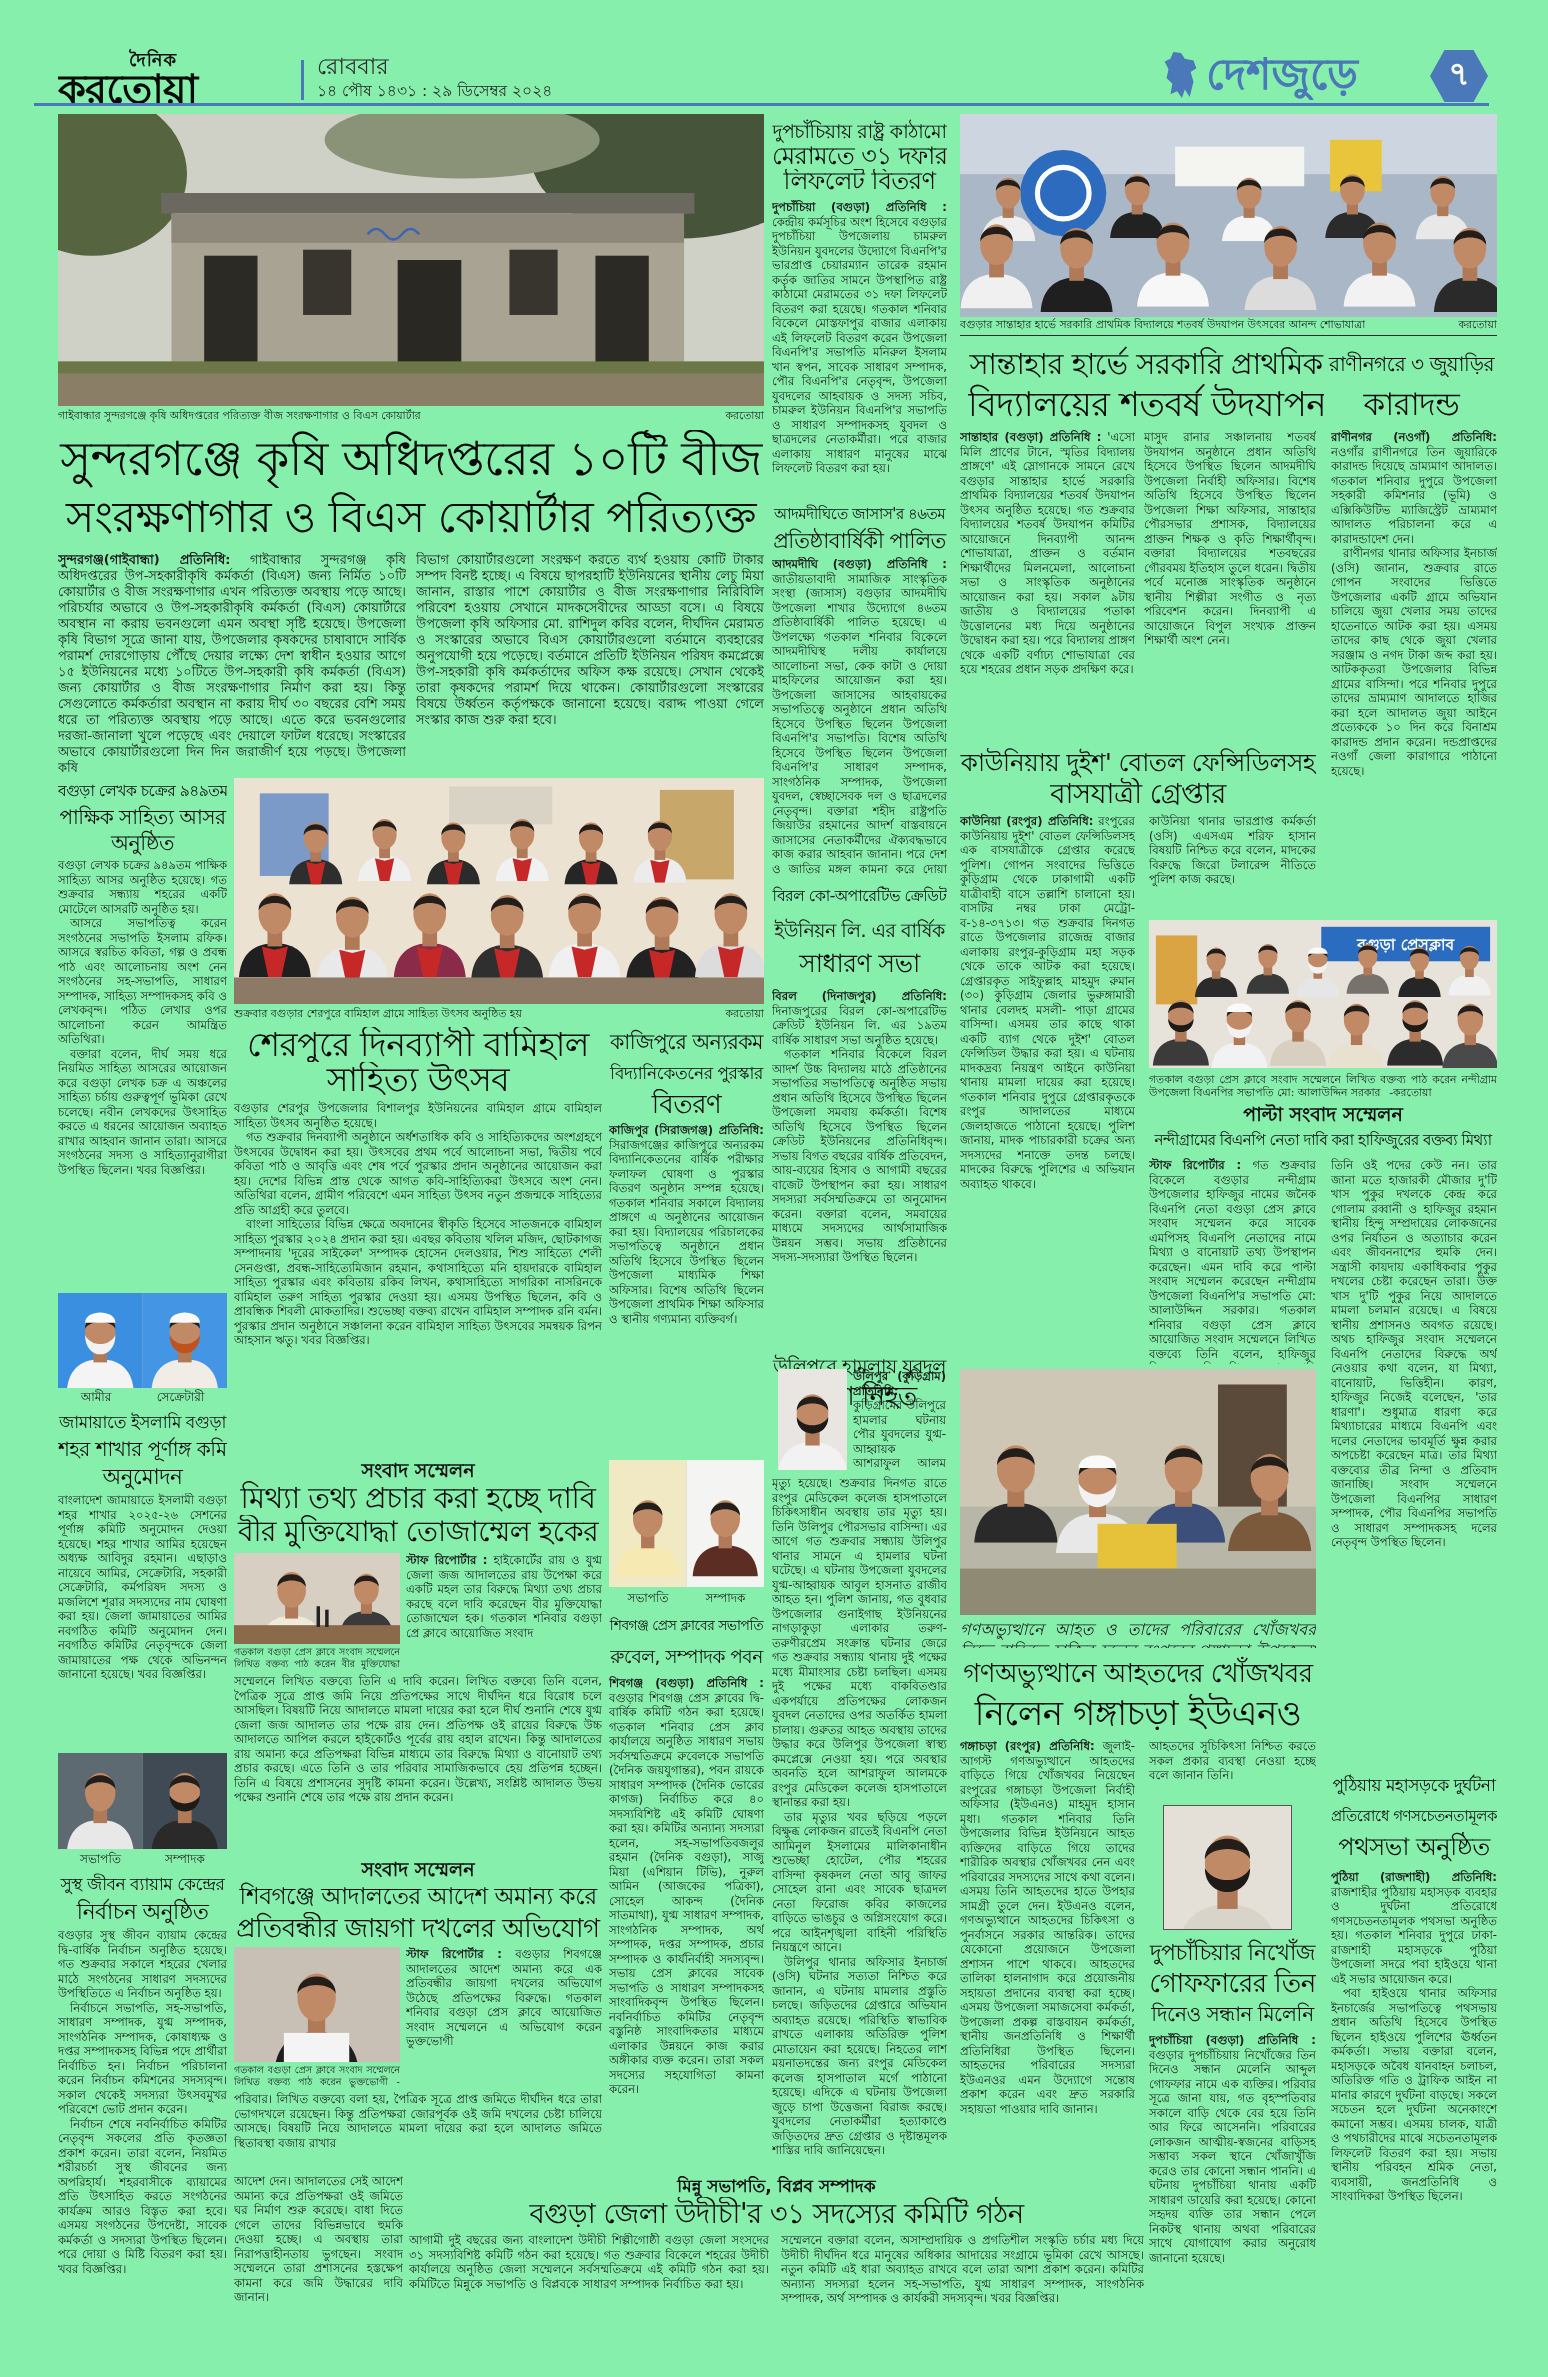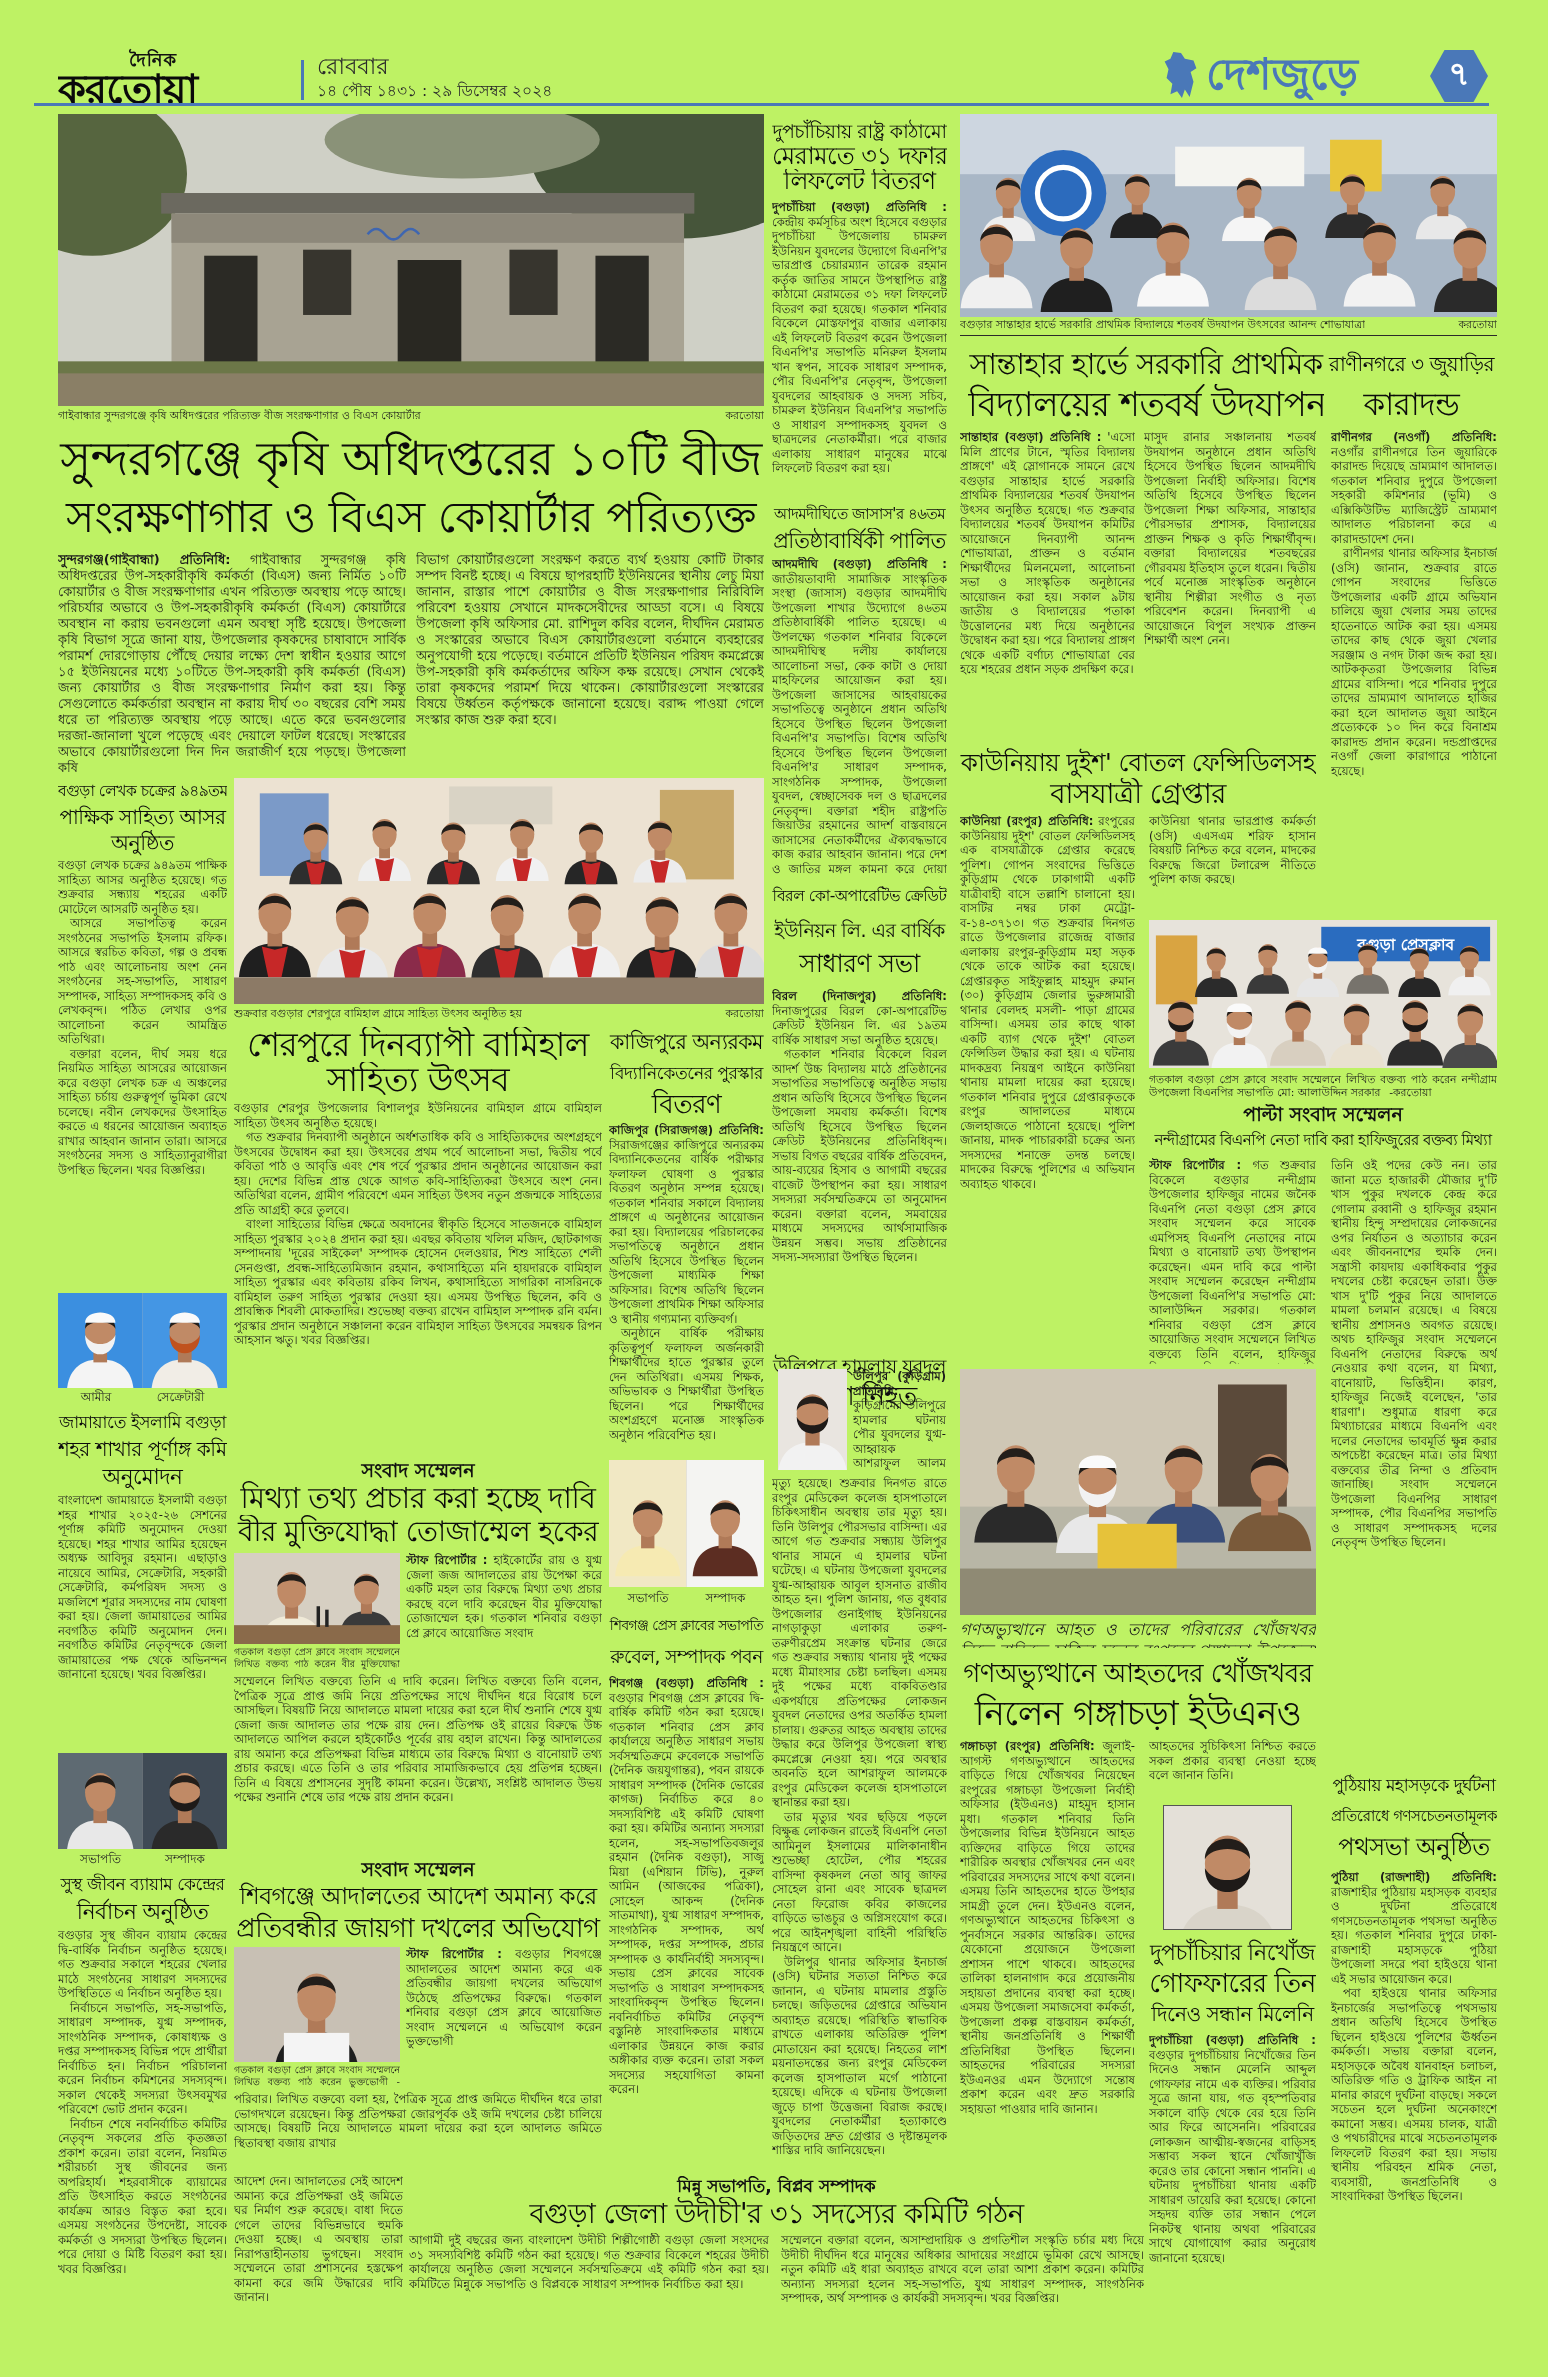--- a/index.html
+++ b/index.html
@@ -1,18 +1,18 @@
 <!DOCTYPE html>
 <html style="--accent: #4a78b8;font-size:13.8px"><head>
 <meta charset="utf-8">
 <style>
 :root{--accent:#4a78b8;}
 *{box-sizing:border-box;}
 html,body{margin:0;padding:0;background:#ffffff;}
-#page{position:relative;width:1548px;height:2377px;overflow:hidden;background:#bef264;color:#151515;font-family:"DejaVu Sans","Liberation Sans",sans-serif;}
+#page{position:relative;width:1548px;height:2377px;overflow:hidden;background:#86efac;color:#151515;font-family:"DejaVu Sans","Liberation Sans",sans-serif;}
 .a{position:absolute;}
 .hl{font-family:"DejaVu Sans","Liberation Sans",sans-serif;font-weight:normal;text-align:center;color:#0b0b0b;letter-spacing:-0.5px;}
 .hl .ln{display:block;white-space:nowrap;overflow:hidden;}
 .kick{font-weight:bold;text-align:center;white-space:nowrap;overflow:hidden;color:#111;}
 .bd{font-size:11.6px;line-height:14.5px;text-align:justify;overflow:hidden;color:#1a1a1a;}
 .bd.big{font-size:13px;line-height:16px;}
 .bd p{margin:0;}
 .bd p+p{text-indent:12px;}
 .byl{font-weight:bold;}
 .cap{font-size:10.8px;line-height:13.3px;color:#1b1b1b;overflow:hidden;}
@@ -176,21 +176,20 @@
   </section>
 
   <section>
     <div class="a hl" style="left:609px;top:1027px;width:155px;font-size:26px;line-height:31px;">
       <span class="ln fit" style="font-size: 20.6px; text-align: center;">কাজিপুরে অন্যরকম</span>
       <span class="ln fit" style="font-size: 17px;">বিদ্যানিকেতনের পুরস্কার</span>
       <span class="ln fit">বিতরণ</span>
     </div>
     <div class="a bd" style="left:609px;top:1123px;width:155px;height:330px;">
       <p><b class="byl">কাজিপুর (সিরাজগঞ্জ) প্রতিনিধি:</b> <span>সিরাজগঞ্জের কাজিপুরে অন্যরকম বিদ্যানিকেতনের বার্ষিক পরীক্ষার ফলাফল ঘোষণা ও পুরস্কার বিতরণ অনুষ্ঠান সম্পন্ন হয়েছে। গতকাল শনিবার সকালে বিদ্যালয় প্রাঙ্গণে এ অনুষ্ঠানের আয়োজন করা হয়। বিদ্যালয়ের পরিচালকের সভাপতিত্বে অনুষ্ঠানে প্রধান অতিথি হিসেবে উপস্থিত ছিলেন উপজেলা মাধ্যমিক শিক্ষা অফিসার। বিশেষ অতিথি ছিলেন উপজেলা প্রাথমিক শিক্ষা অফিসার ও স্থানীয় গণ্যমান্য ব্যক্তিবর্গ।</span></p>
-      <p>অনুষ্ঠানে বার্ষিক পরীক্ষায় কৃতিত্বপূর্ণ ফলাফল অর্জনকারী শিক্ষার্থীদের হাতে পুরস্কার তুলে দেন অতিথিরা। এসময় শিক্ষক, অভিভাবক ও শিক্ষার্থীরা উপস্থিত ছিলেন। পরে শিক্ষার্থীদের অংশগ্রহণে মনোজ্ঞ সাংস্কৃতিক অনুষ্ঠান পরিবেশিত হয়।</p>
     </div>
   </section>
 
   <section>
     <div class="ph" style="left:58px;top:1293px;width:169px;height:95px;">
       <svg viewBox="0 0 200 112" preserveAspectRatio="none">
         <rect width="100" height="112" fill="#3b8fe0"></rect>
         <rect x="100" width="100" height="112" fill="#4496e4"></rect>
         <use href="#sym-elder-white" x="5" y="8" width="90" height="108" style="color:#f4f4f4"></use>
         <use href="#sym-elder-red" x="105" y="8" width="90" height="108" style="color:#f1ede6"></use>

